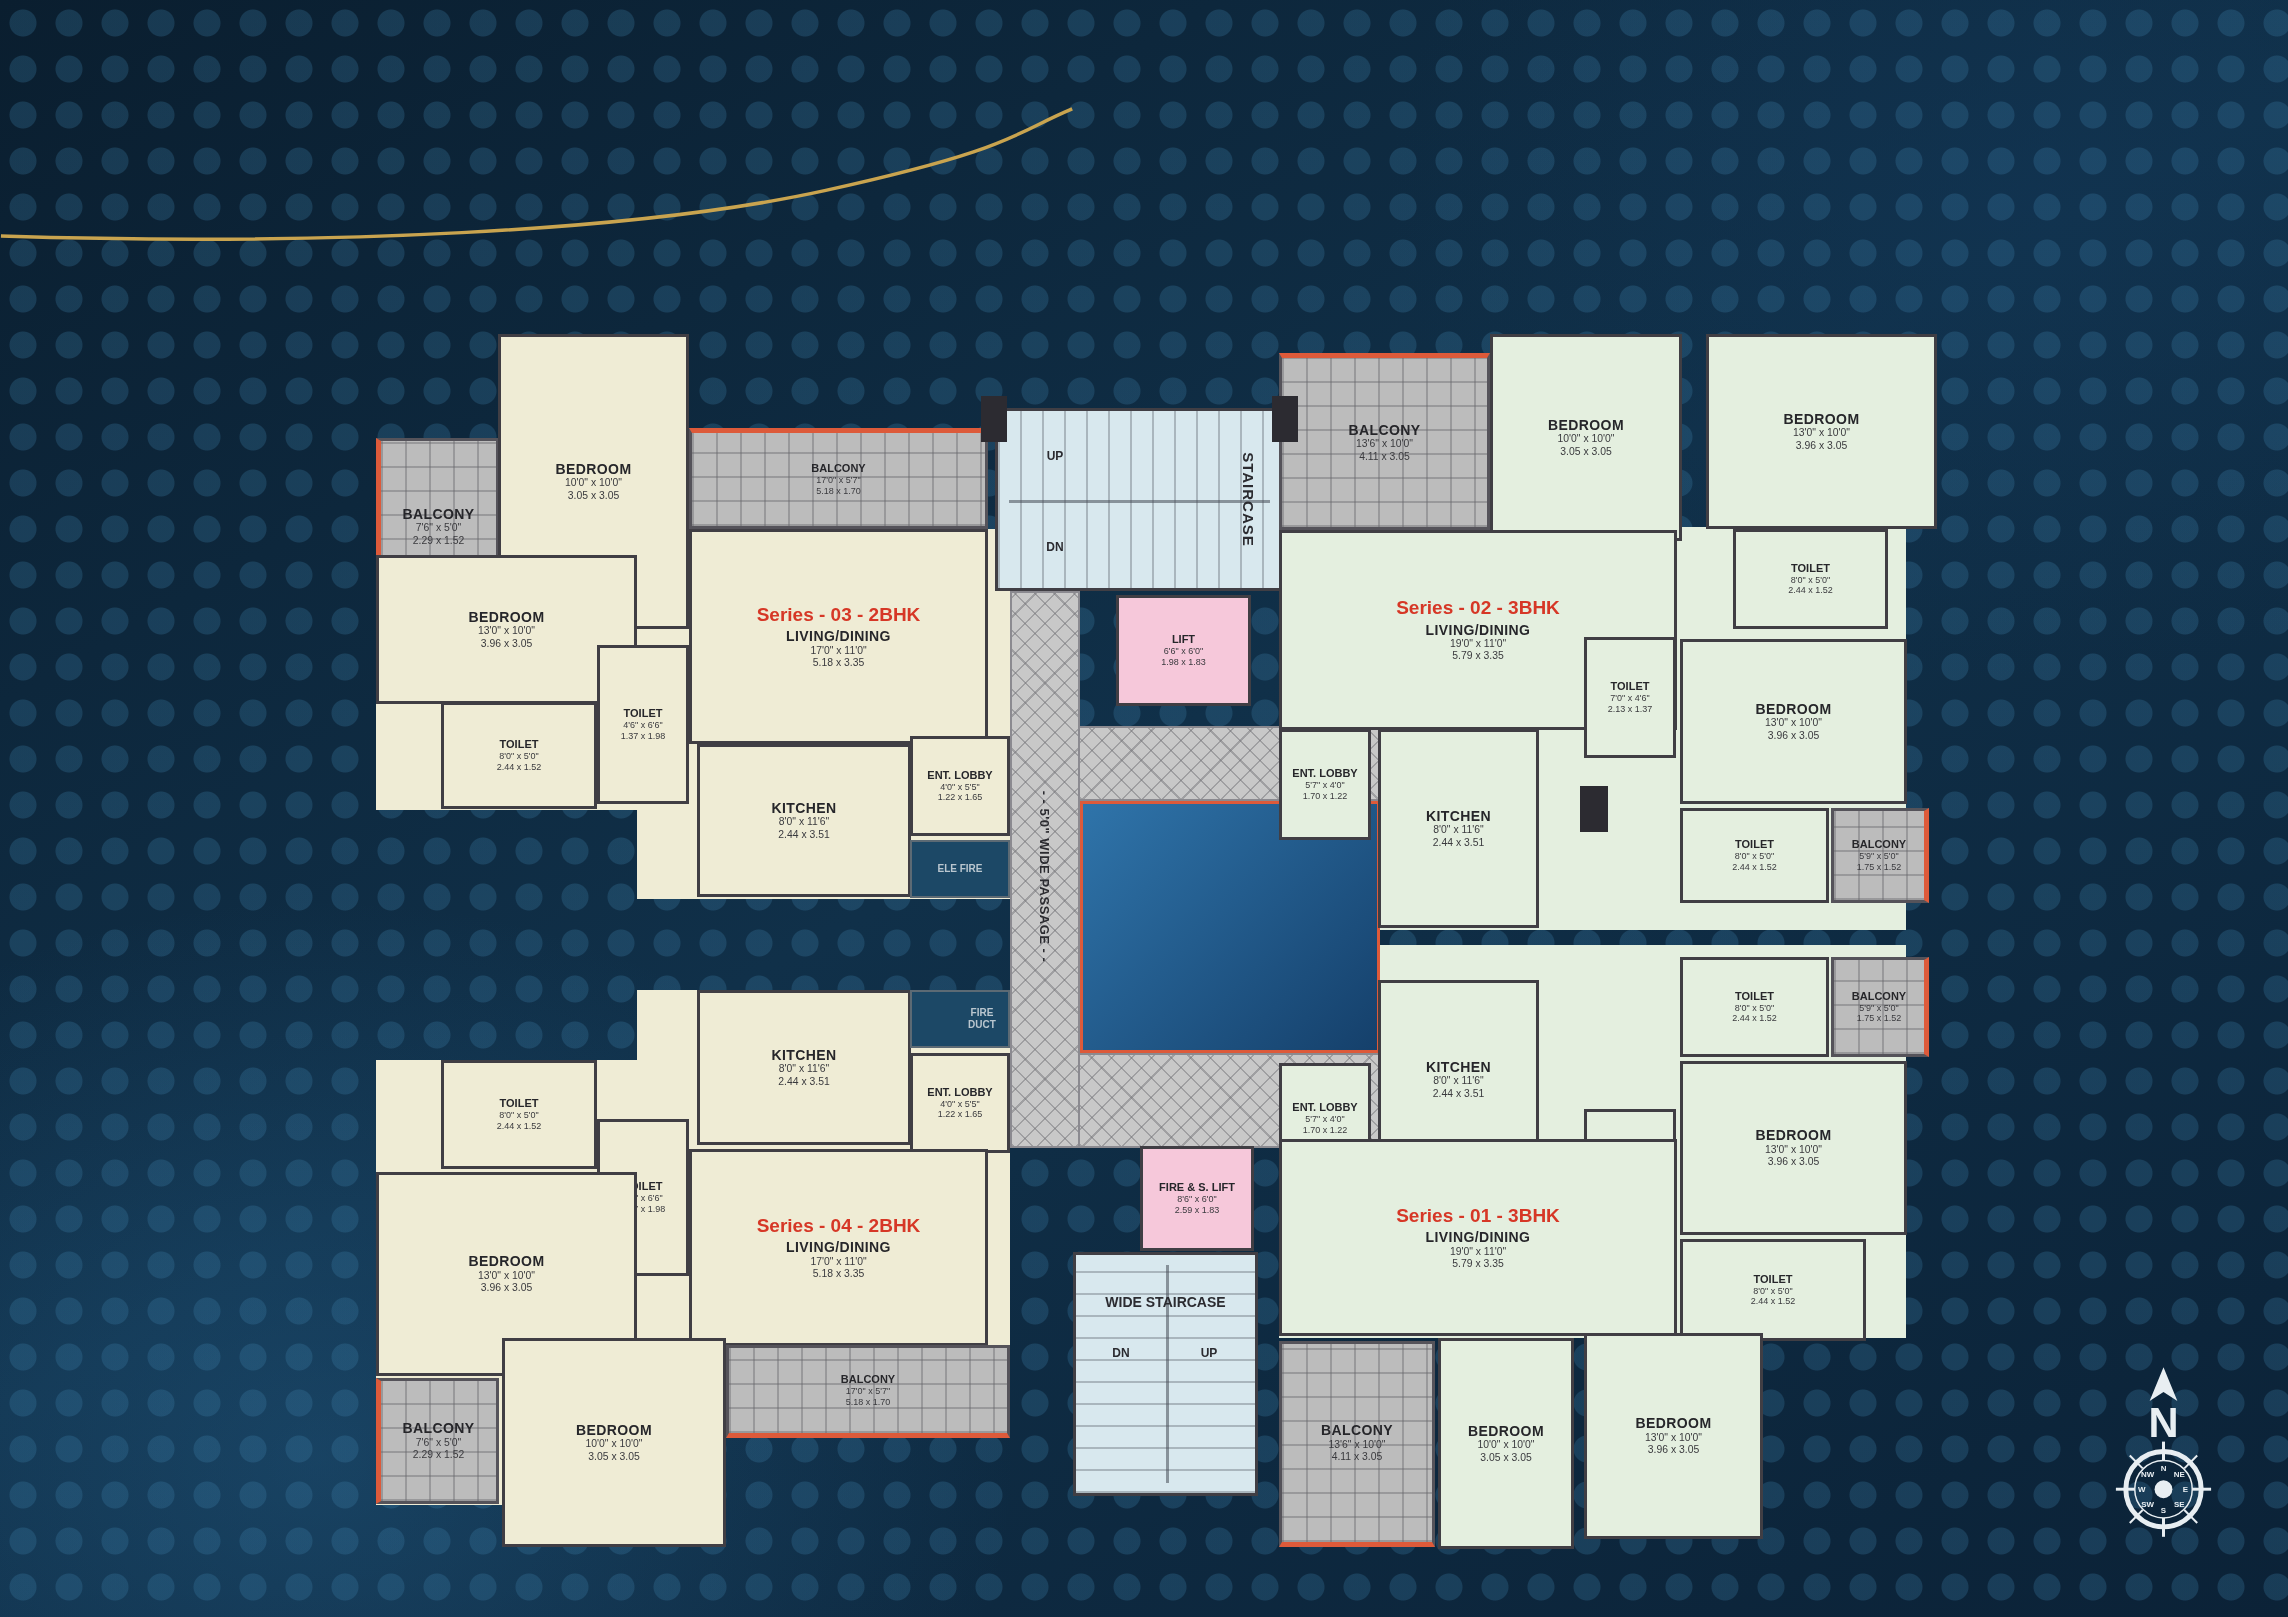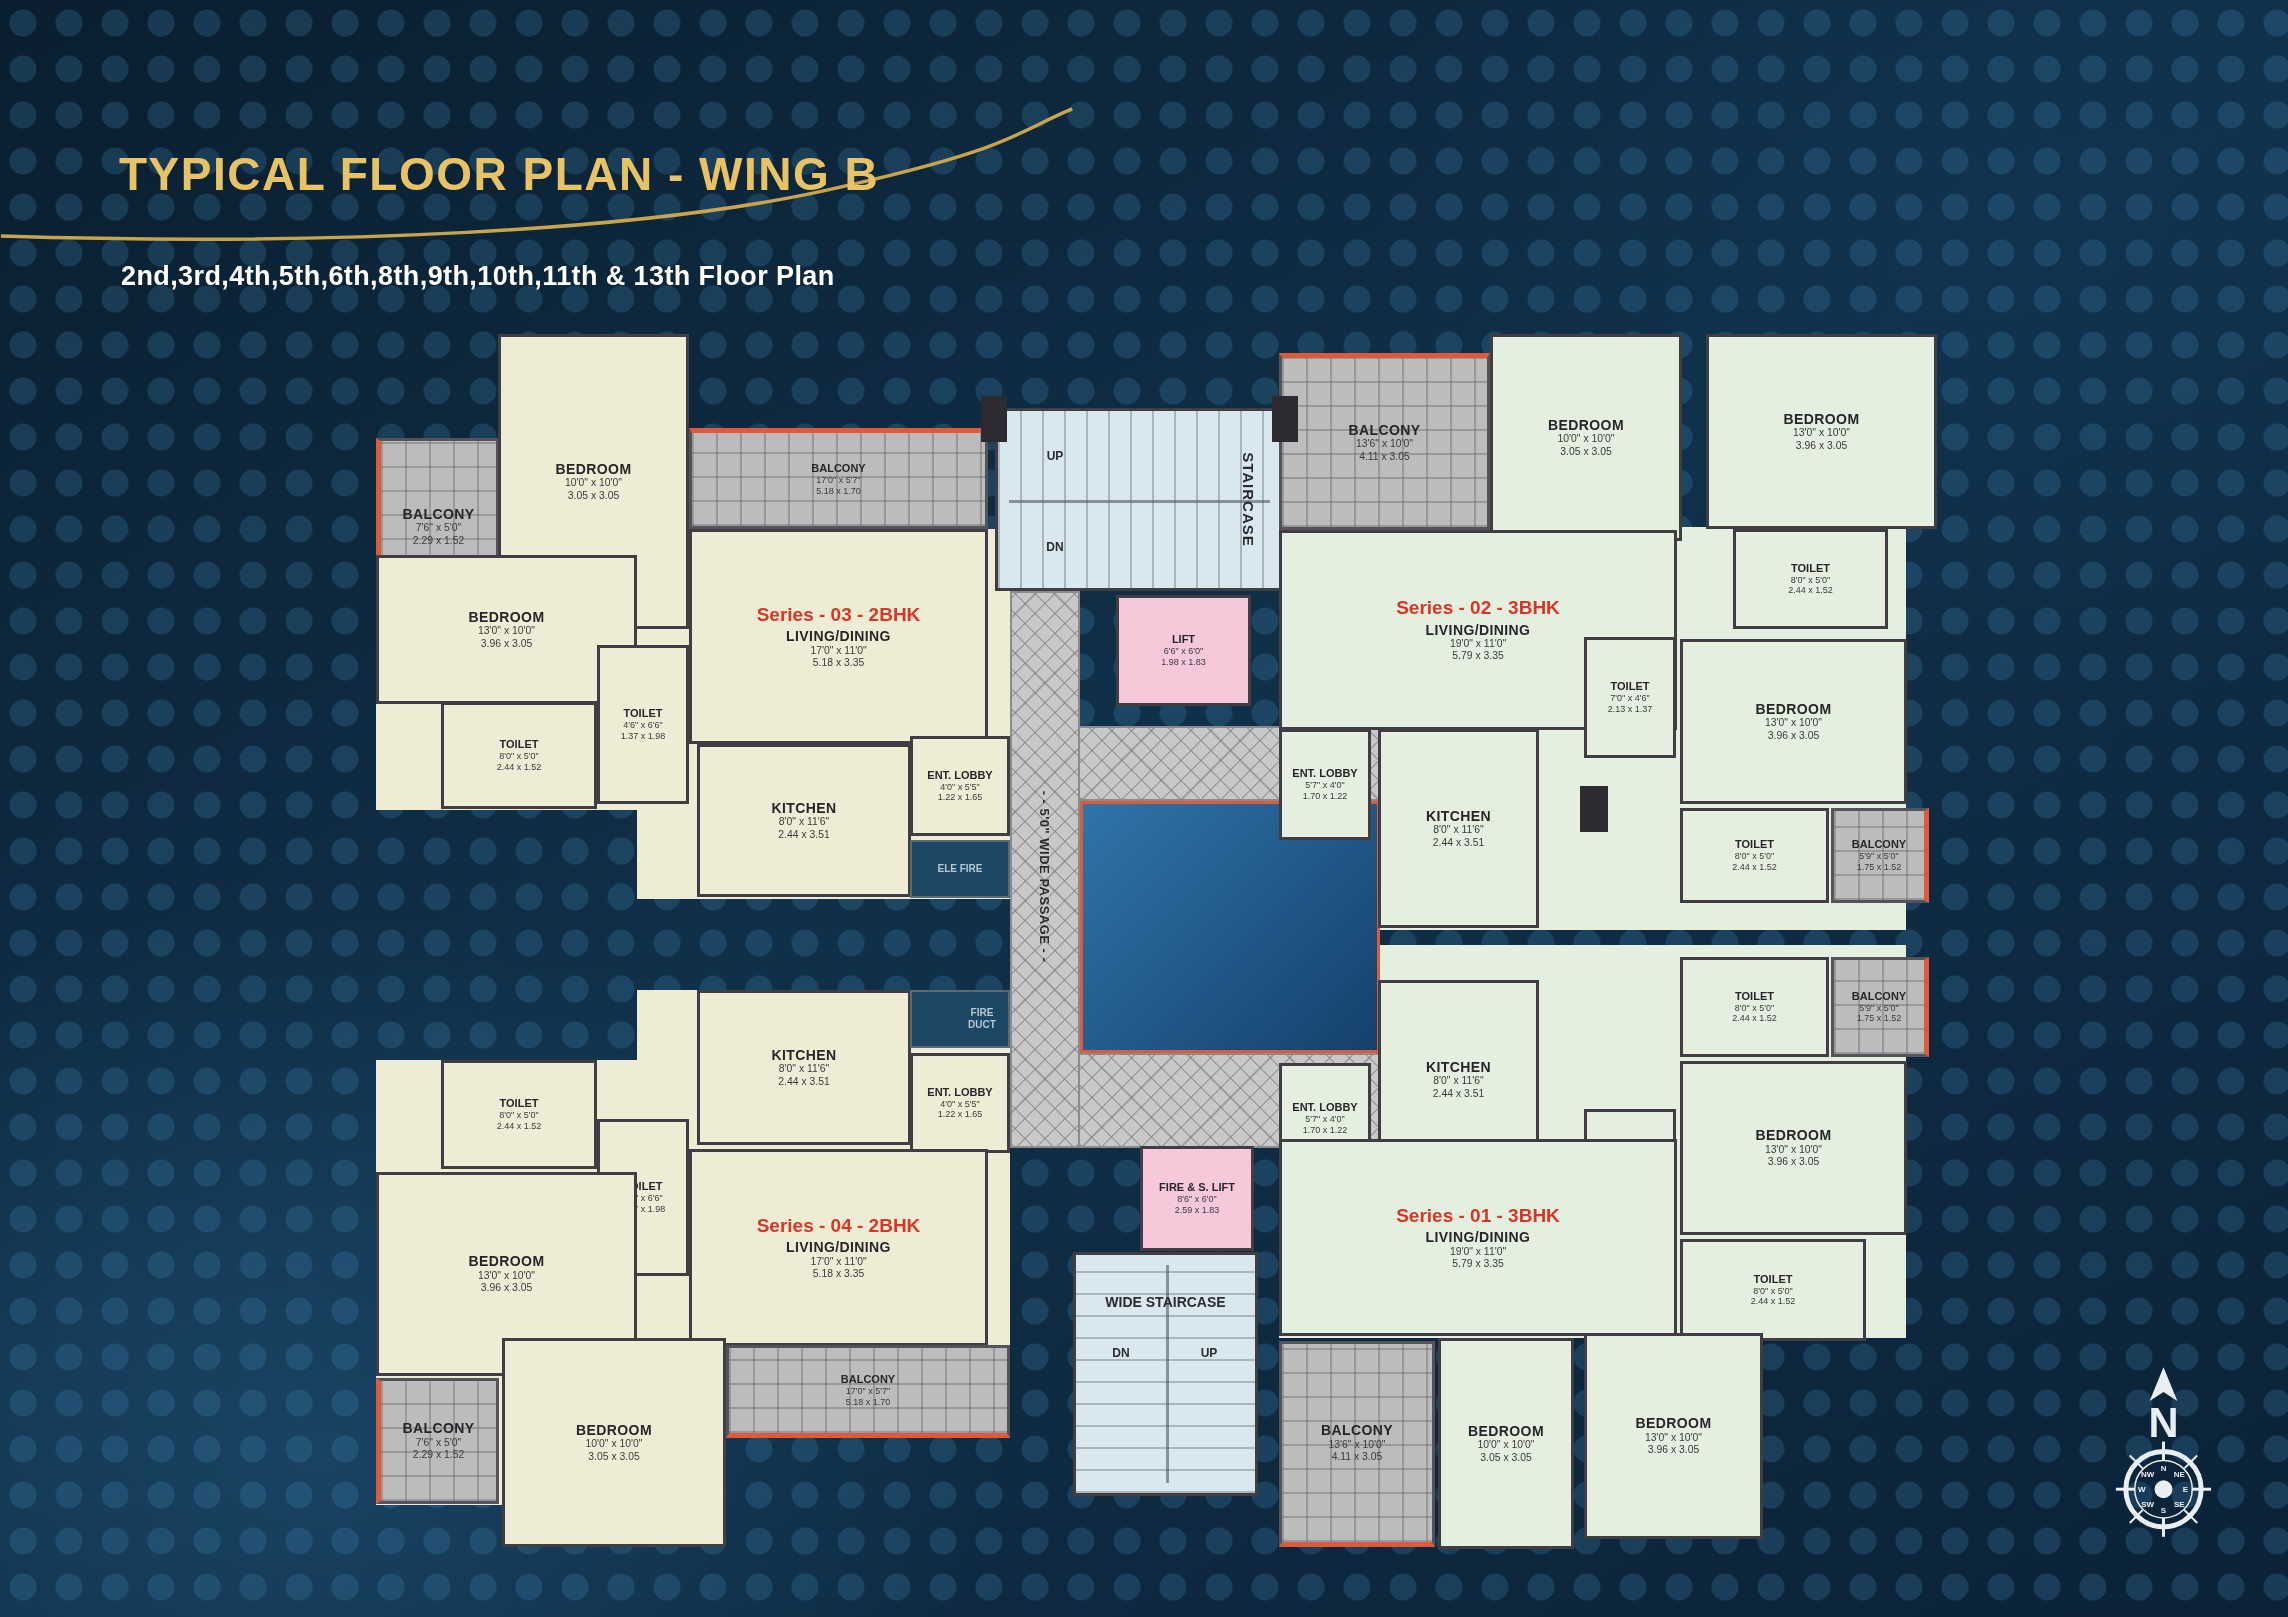--- a/index.html
+++ b/index.html
@@ -64,22 +64,20 @@
   .compass{position:absolute;left:2104px;top:1365px;z-index:5;}
 </style>
 </head>
 <body>
 
 <div class="page">
   <svg class="swoosh" width="1095" height="159" viewBox="0 0 1100 160">
     <path d="M0 142 C320 152 640 138 830 96 S1020 38 1078 14" fill="none" stroke="#c9a44f" stroke-width="3.5"></path>
   </svg>
 
-  <div class="hdr-title">TYPICAL FLOOR PLAN - WING B</div>
-  <div class="hdr-sub">2nd,3rd,4th,5th,6th,8th,9th,10th,11th &amp; 13th Floor Plan</div>
 
   <div id="plan">
       <div class="rm k-basec" style="left: 376px; top: 438px; width: 261px; height: 372px;"></div>
       <div class="rm k-basec" style="left: 637px; top: 529px; width: 373px; height: 370px;"></div>
       <div class="rm k-basec" style="left: 376px; top: 1060px; width: 261px; height: 445px;"></div>
       <div class="rm k-basec" style="left: 637px; top: 990px; width: 373px; height: 358px;"></div>
       <div class="rm k-baseg" style="left: 1279px; top: 527px; width: 627px; height: 403px;"></div>
       <div class="rm k-baseg" style="left: 1279px; top: 945px; width: 627px; height: 393px;"></div>
       <div class="rm k-bal acc-left" style="left: 376px; top: 438px; width: 123px; height: 177px;">
         <div class="lab">

